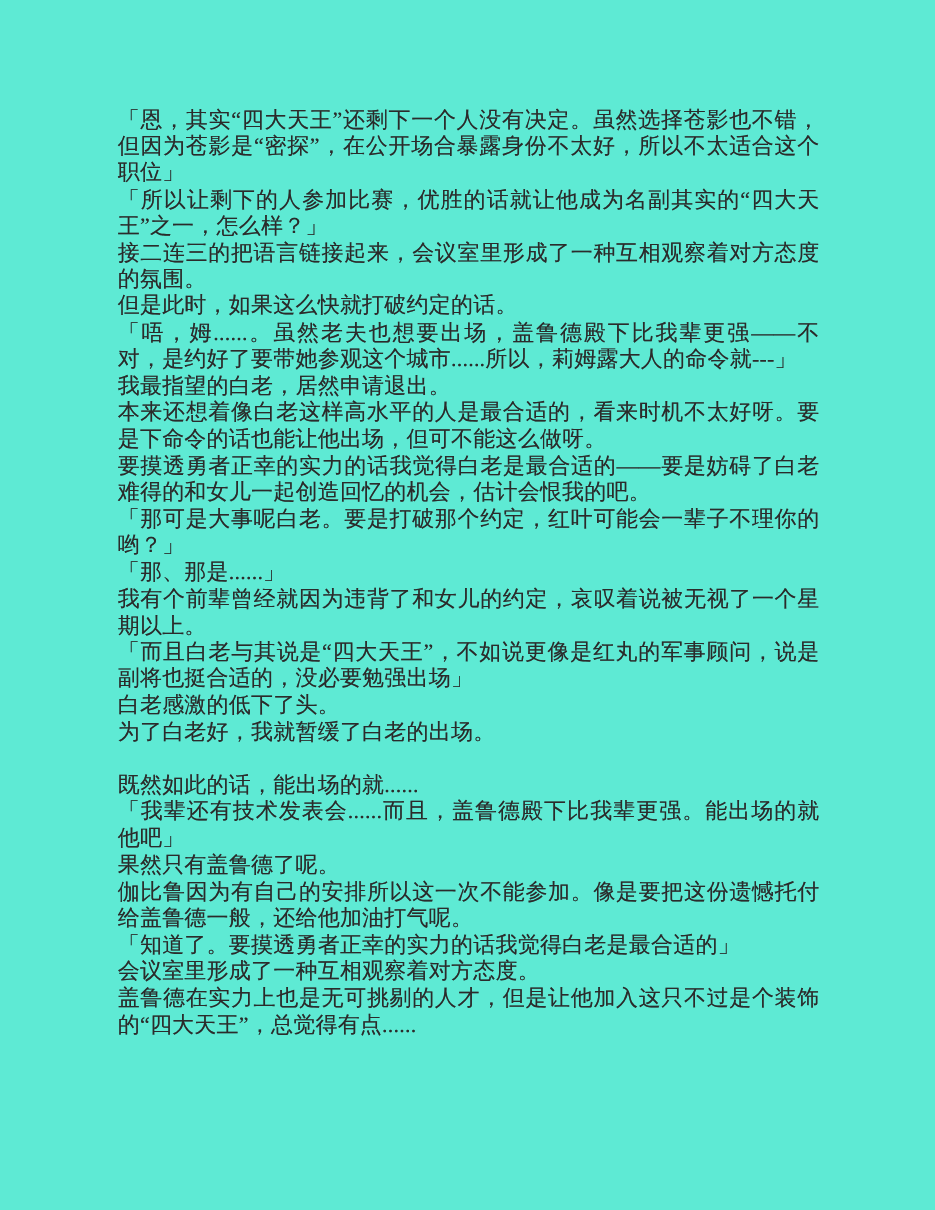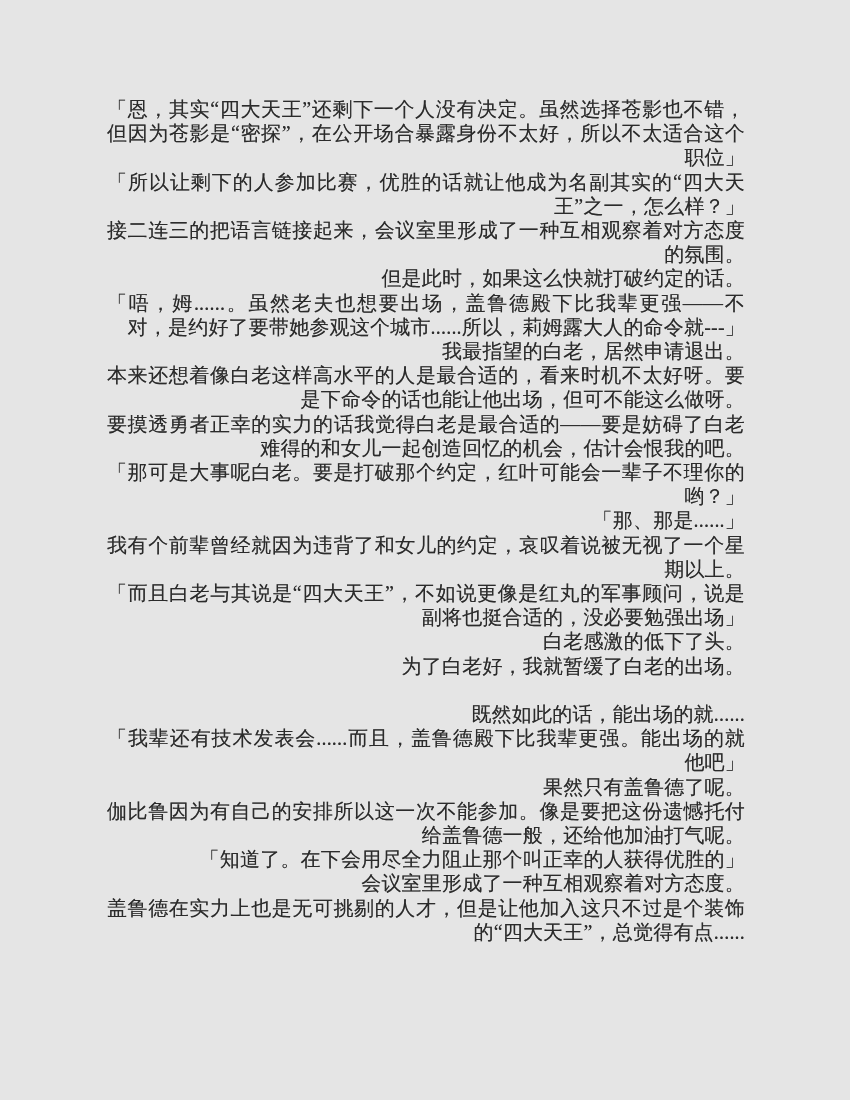--- a/index.html
+++ b/index.html
@@ -12,35 +12,35 @@
     height: 1100px;
     overflow: hidden;
     position: relative;
     font-family: "Liberation Serif", "DejaVu Serif", serif;
   }
   .page {
     position: absolute;
     left: 0; top: 0;
     width: 850px;
     height: 1100px;
-    background: #e5e5e5;
+    background: #5eead4;
   }
   .text-block {
     position: absolute;
     left: 107px;
     top: 97px;
     width: 638px;
     color: #2b2b2b;
     font-size: 20px;
     text-shadow: 0 0 0.6px rgba(43,43,43,0.55);
   }
   .line {
     min-height: 24.2px;
     line-height: 24.2px;
-    text-align: right;
+    text-align: left;
     letter-spacing: 0.2px;
   }
   .line.full {
     text-align: justify;
     text-align-last: justify;
   }
 </style>
 </head>
 <body>
 
@@ -70,18 +70,18 @@
       <div class="line">副将也挺合适的，没必要勉强出场」</div>
       <div class="line">白老感激的低下了头。</div>
       <div class="line">为了白老好，我就暂缓了白老的出场。</div>
       <div class="line"></div>
       <div class="line">既然如此的话，能出场的就......</div>
       <div class="line full">「我辈还有技术发表会......而且，盖鲁德殿下比我辈更强。能出场的就</div>
       <div class="line">他吧」</div>
       <div class="line">果然只有盖鲁德了呢。</div>
       <div class="line full">伽比鲁因为有自己的安排所以这一次不能参加。像是要把这份遗憾托付</div>
       <div class="line">给盖鲁德一般，还给他加油打气呢。</div>
-      <div class="line">「知道了。在下会用尽全力阻止那个叫正幸的人获得优胜的」</div>
+      <div class="line">「知道了。要摸透勇者正幸的实力的话我觉得白老是最合适的」</div>
       <div class="line">会议室里形成了一种互相观察着对方态度。</div>
       <div class="line full">盖鲁德在实力上也是无可挑剔的人才，但是让他加入这只不过是个装饰</div>
       <div class="line">的“四大天王”，总觉得有点......</div>
     </div>
 </div>
 
 </body></html>

